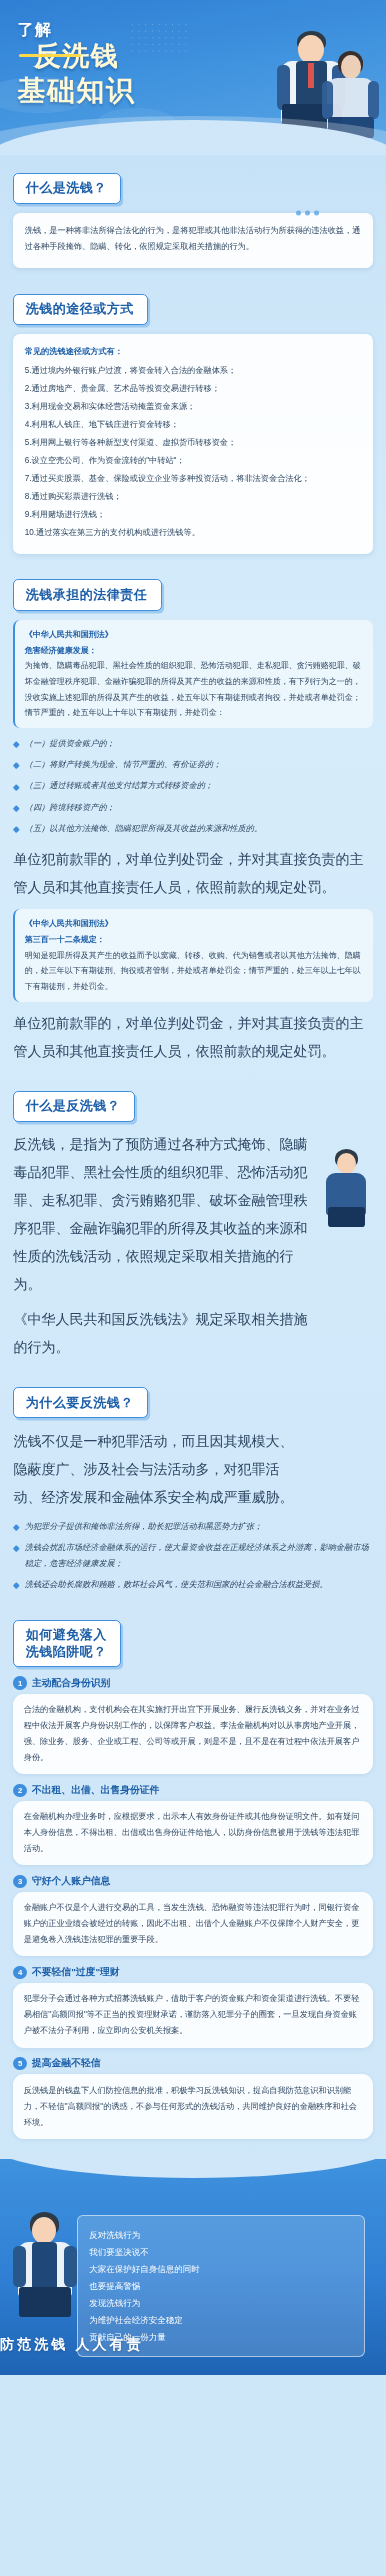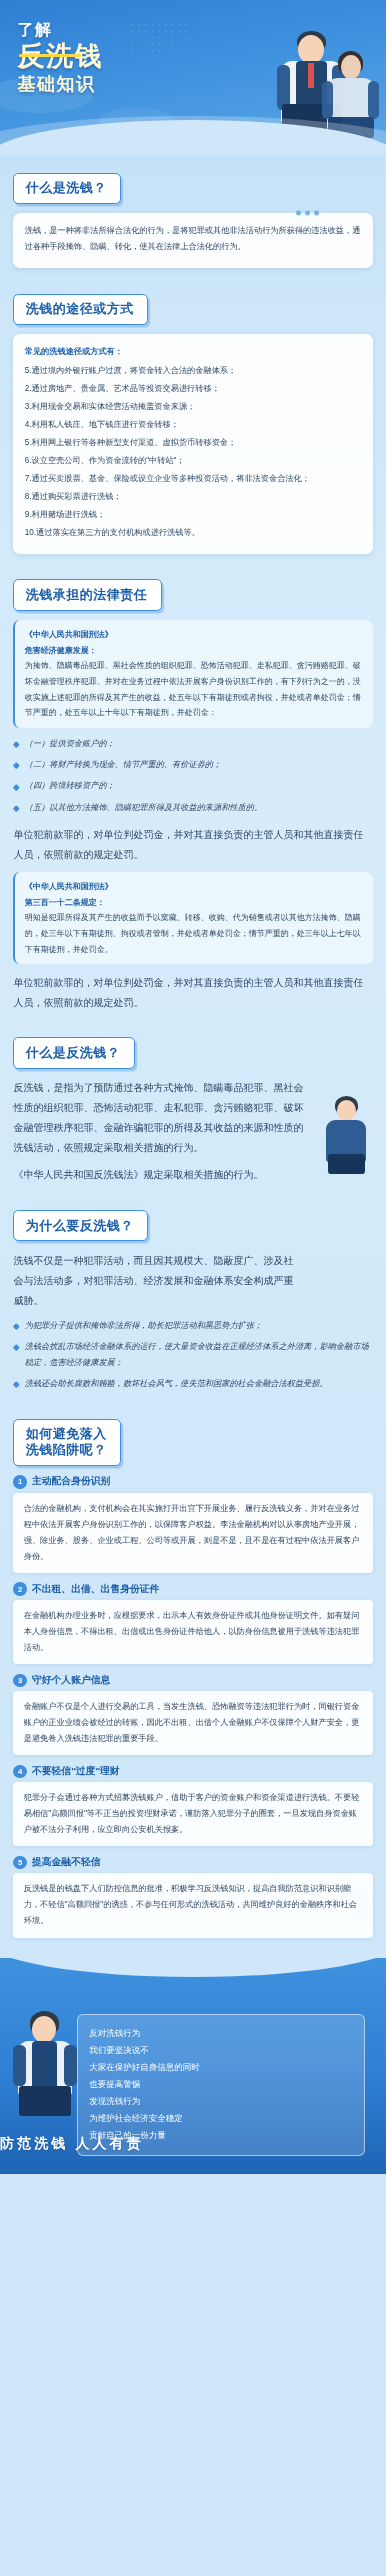--- a/index.html
+++ b/index.html
@@ -51,21 +51,21 @@
   .hero-title {
     position: absolute;
     left: 17.5px; top: 19.6px;
     color: #ffffff;
     font-weight: bold;
     letter-spacing: 1.5px;
     text-shadow: 0 1.5px 3.1px rgba(8,46,92,0.35);
   }
   .hero-title .l1 { font-size: 16px; line-height: 1.25; }
   .hero-title .l2 { font-size: 27px; line-height: 1.25; color:#fff9d8;text-align:center; }
-  .hero-title .l3 { font-size: 18px; line-height: 1.25; color:#fff9d8; }
+  .hero-title .l3 { font-size: 28px; line-height: 1.25; color:#fff9d8; }
   .hero-underline {
     position:absolute; left:18.5px; top:54px; width:62px; height:2.6px;
     background:#ffd94a; border-radius:1.5px;
   }
 
   
   .person { position: absolute; }
   .p-head { position:absolute; border-radius:50%; background:#f6d3b6; }
   .p-hair { position:absolute; border-radius:50% 50% 40% 40%; background:#2f3a47; }
   .p-body { position:absolute; border-radius:11.3px 11.3px 4.1px 4.1px; }
@@ -111,24 +111,25 @@
     line-height: 1.95;
     color: #2d4661;
     box-shadow: 0 1.5px 5.2px rgba(45,90,150,0.12);
     margin-bottom: 8.2px;
   }
   .card p { margin-bottom: 2.1px; }
   .card .lead { color:#1d5fa8; font-weight:bold; }
   .card .item { text-indent: 0; }
 
   .plain-text {
-    font-size: 10px;
+    font-size: 14px;
     line-height: 2.0;
     color: #2d4661;
     margin-bottom: 7.2px;
+    font-family: Liberation Serif, serif;
   }
 
   
   .law-block {
     background: rgba(255,255,255,0.55);
     border-left: 2.6px solid #3f8ede;
     border-radius: 7px;
     padding: 7.2px 9.3px;
     font-size: 8px;
     line-height: 1.95;
@@ -166,21 +167,21 @@
     margin-bottom: 4.1px;
   }
   .tip-num {
     width: 13.4px; height: 13.4px; border-radius: 50%;
     background: #3f8ede; color:#fff; font-size:7.7px;
     display:flex; align-items:center; justify-content:center;
     flex: 0 0 13.4px;
   }
   .tip-body {
     background: rgba(255,255,255,0.9);
-    border-radius: 4px;
+    border-radius: 11px;
     padding: 8.2px 10.3px;
     font-size: 8.2px;
     line-height: 1.95;
     color: #2d4661;
     box-shadow: 0 1px 4.1px rgba(45,90,150,0.10);
   }
 
   
   .footer {
     position: relative;
@@ -249,21 +250,21 @@
     </div>
 
     <div class="wave2"></div>
     <div class="wave"></div>
   </div>
 
   <div class="section">
     <div class="sec-head">什么是洗钱？</div>
     <div class="sec-deco"><i></i><i></i><i></i></div>
     <div class="card">
-      <p>洗钱，是一种将非法所得合法化的行为，是将犯罪或其他非法活动行为所获得的违法收益，通过各种手段掩饰、隐瞒、转化，使其在法律上合法化的行为。</p>
+      <p>洗钱，是一种将非法所得合法化的行为，是将犯罪或其他非法活动行为所获得的违法收益，通过各种手段掩饰、隐瞒、转化，依照规定采取相关措施的行为。</p>
     </div>
   </div>
 
   <div class="section">
     <div class="sec-head">洗钱的途径或方式</div>
     <div class="card">
       <p class="lead">常见的洗钱途径或方式有：</p>
       <p class="item">5.通过境内外银行账户过渡，将资金转入合法的金融体系；</p>
       <p class="item">2.通过房地产、贵金属、艺术品等投资交易进行转移；</p>
       <p class="item">3.利用现金交易和实体经营活动掩盖资金来源；</p>
@@ -276,26 +277,27 @@
       <p class="item">10.通过落实在第三方的支付机构或进行洗钱等。</p>
     </div>
   </div>
 
   <div class="section">
     <div class="sec-head">洗钱承担的法律责任</div>
 
     <div class="law-block">
       <p class="lt">《中华人民共和国刑法》</p>
       <p class="lt">危害经济健康发展：</p>
-      <p>为掩饰、隐瞒毒品犯罪、黑社会性质的组织犯罪、恐怖活动犯罪、走私犯罪、贪污贿赂犯罪、破坏金融管理秩序犯罪、并对在业务过程中依法开展客户身份识别工作的，有下列行为之一的，没收实施上述犯罪的所得及其产生的收益，处五年以下有期徒刑或者拘役，并处或者单处罚金；情节严重的，处五年以上十年以下有期徒刑，并处罚金：</p>
+      <p>为掩饰、隐瞒毒品犯罪、黑社会性质的组织犯罪、恐怖活动犯罪、走私犯罪、贪污贿赂犯罪、破坏金融管理秩序犯罪、金融诈骗犯罪的所得及其产生的收益的来源和性质，有下列行为之一的，没收实施上述犯罪的所得及其产生的收益，处五年以下有期徒刑或者拘役，并处或者单处罚金；情节严重的，处五年以上十年以下有期徒刑，并处罚金：</p>
     </div>
 
     <ul class="bullets">
       <li>（一）提供资金账户的；</li>
       <li>（二）将财产转换为现金、情节严重的、有价证券的；</li>
+      <li>（三）通过转账或者其他支付结算方式转移资金的；</li>
       <li>（四）跨境转移资产的；</li>
       <li>（五）以其他方法掩饰、隐瞒犯罪所得及其收益的来源和性质的。</li>
     </ul>
 
     <div class="plain-text">单位犯前款罪的，对单位判处罚金，并对其直接负责的主管人员和其他直接责任人员，依照前款的规定处罚。</div>
 
     <div class="law-block">
       <p class="lt">《中华人民共和国刑法》</p>
       <p class="lt">第三百一十二条规定：</p>
       <p>明知是犯罪所得及其产生的收益而予以窝藏、转移、收购、代为销售或者以其他方法掩饰、隐瞒的，处三年以下有期徒刑、拘役或者管制，并处或者单处罚金；情节严重的，处三年以上七年以下有期徒刑，并处罚金。</p>

